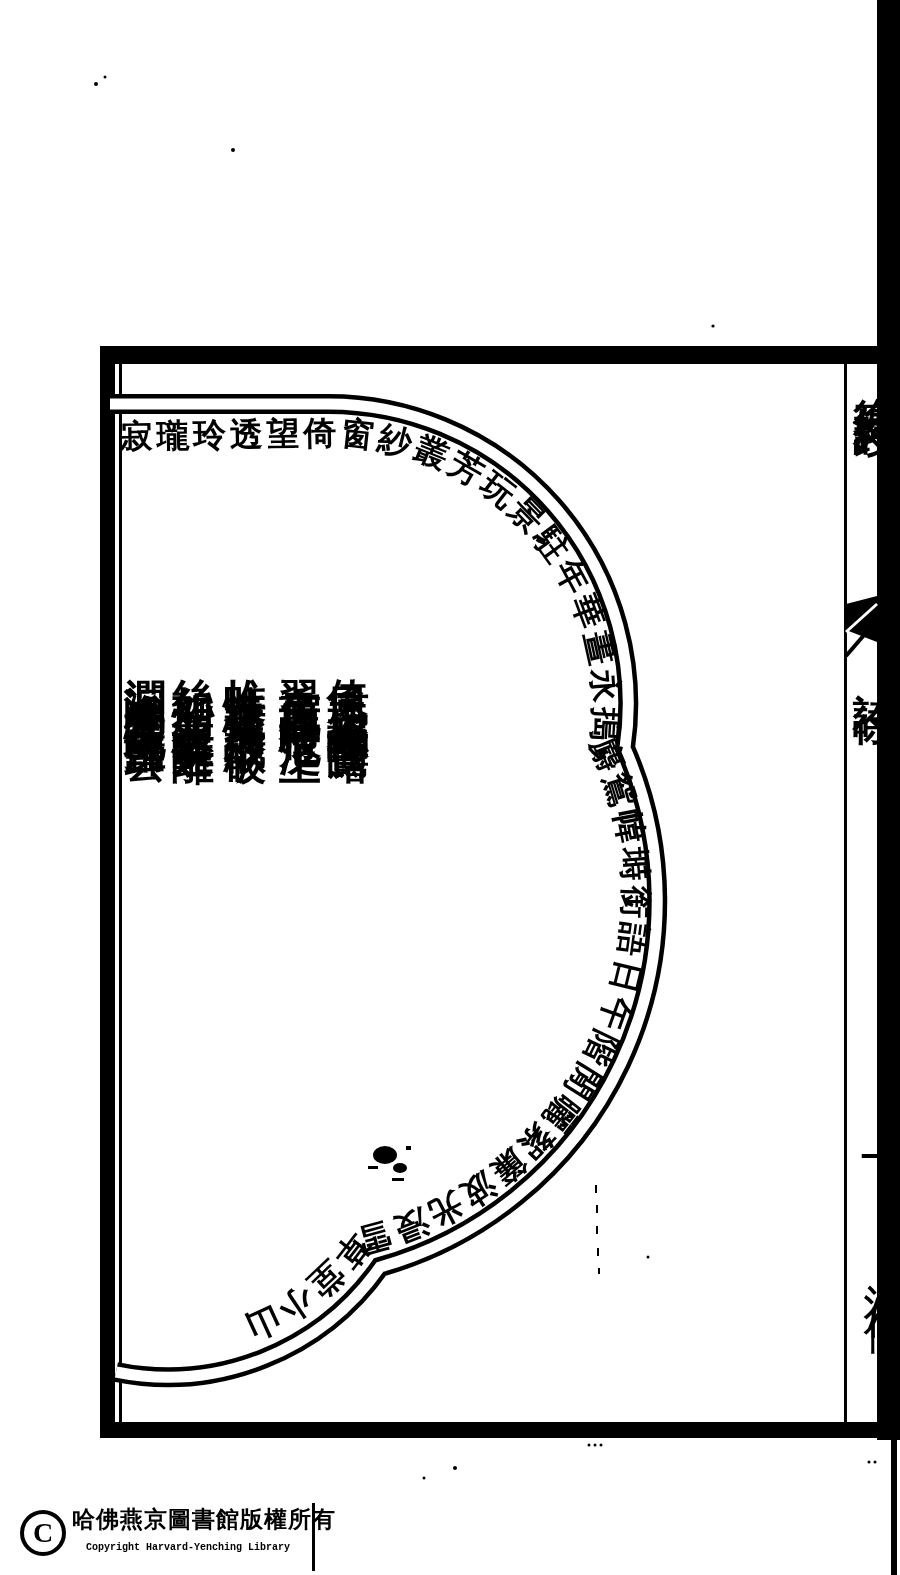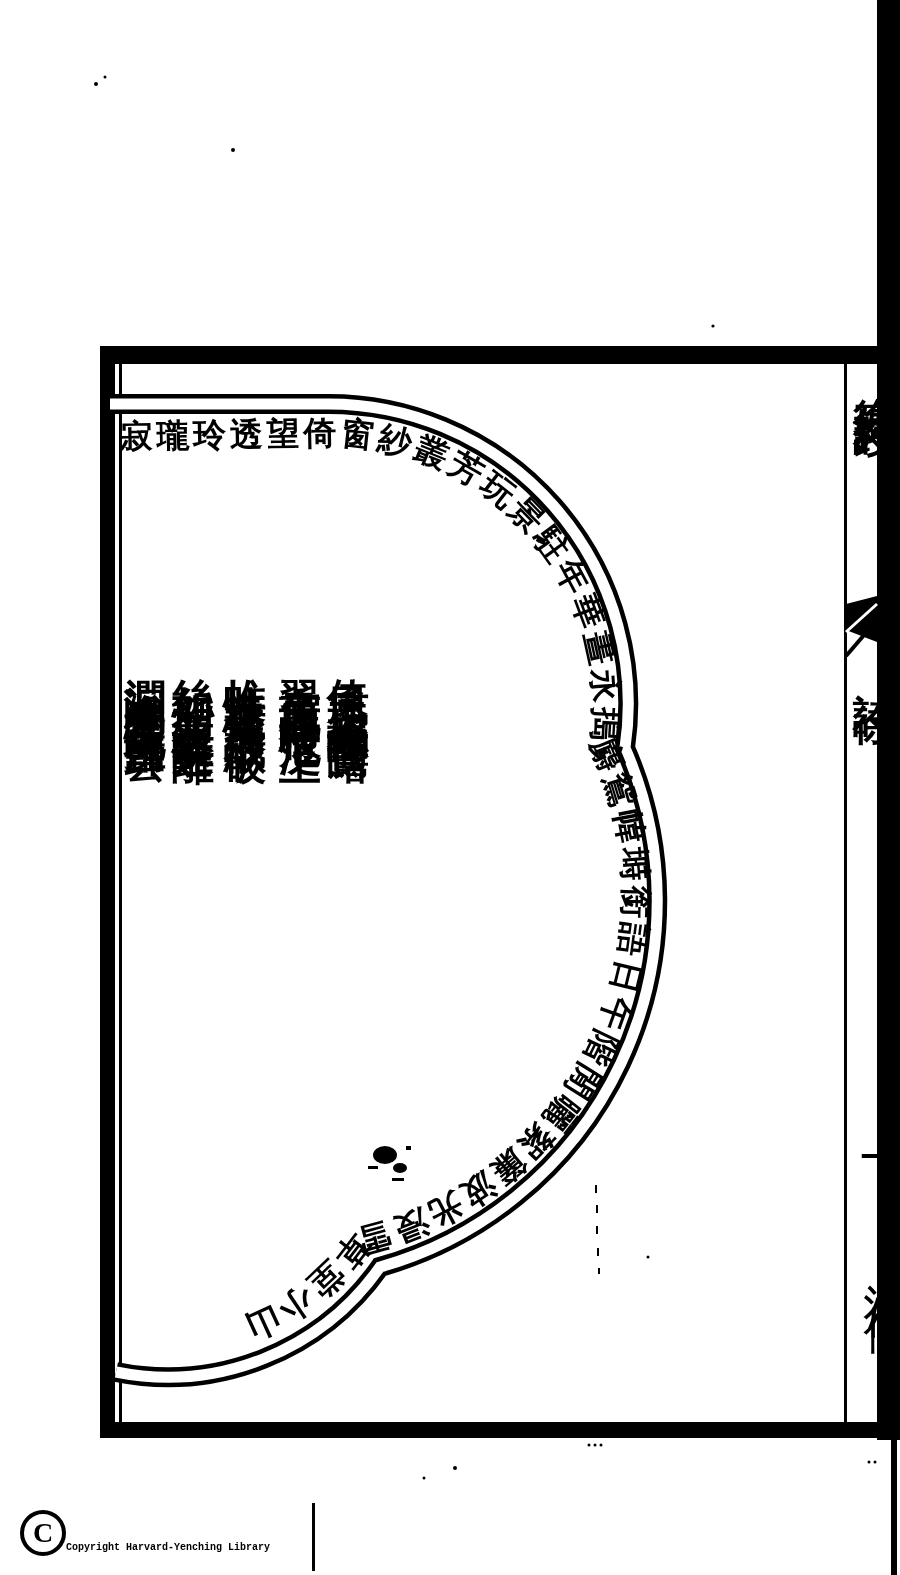--- a/index.html
+++ b/index.html
@@ -103,14 +103,15 @@
 <div class="abs clipcol txt-layer" style="left:849px;top:1126px;width:30px;height:52px;">
   <div class="vtext" style="font-size:40px;font-weight:bold;">二</div>
 </div>
 
 <div class="abs clipcol txt-layer" style="left:856px;top:1248px;width:22px;height:172px;">
   <div class="vtext" style="font-size:44px;letter-spacing:14px;">氵代伯</div>
 </div>
 
 <div class="abs txt-layer" style="left:20px;top:1494px;width:400px;height:75px;">
   <div class="abs copyright-circle" style="left:0px;top:16px;">C</div>
-  <div class="abs stamp-en" style="left:46px;top:48px;">Copyright Harvard-Yenching Library</div>
+  <div class="abs stamp-cn" style="left:52px;top:10px;">哈佛燕京圖書館版權所有</div>
+  <div class="abs stamp-en" style="left:66px;top:48px;">Copyright Harvard-Yenching Library</div>
 </div>
 
 </body></html>

